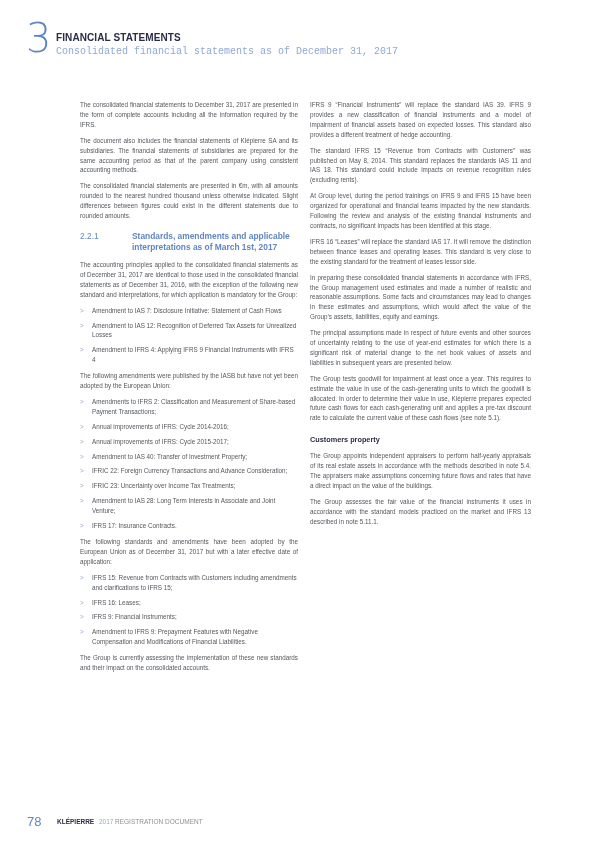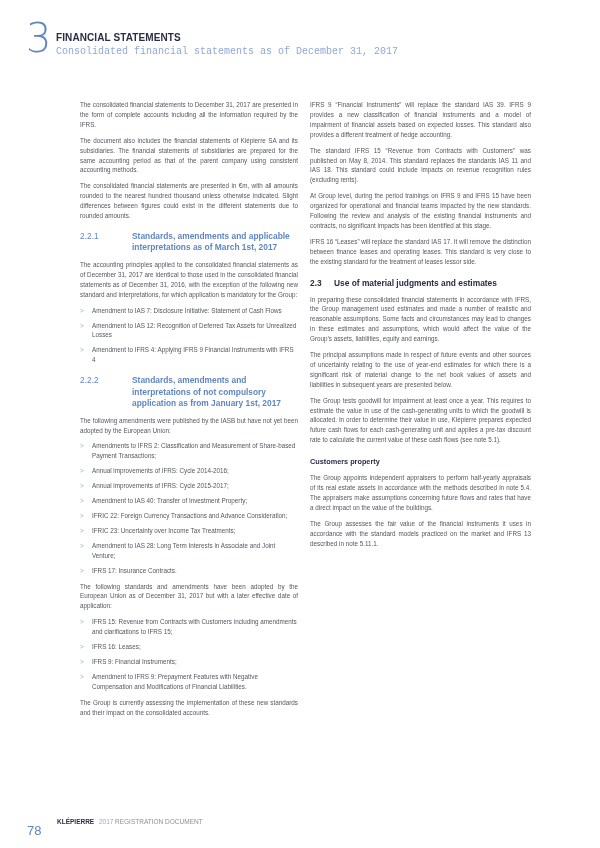--- a/index.html
+++ b/index.html
@@ -20,21 +20,21 @@
          display: flex; gap: 16px; }
   .sec .num { width: 36px; flex: none; font-weight: normal; }
   .sec-dark { color: #2a2d45; font-size: 8.4px; font-weight: bold; margin: 12px 0 6px 0; display: flex; }
   .sec-dark .num { width: 24px; flex: none; }
   .subh { color: #2a2d45; font-size: 7.3px; font-weight: bold; margin: 12px 0 6px 0; }
   ul { list-style: none; margin: 0 0 6px 0; padding: 0; }
   li { position: relative; padding-left: 12px; margin-bottom: 5px; }
   li .bullet { position: absolute; left: 0; top: 0; color: #8fa9d4; }
 
   .footer { position: absolute; left: 27px; top: 814px; height: 20px; white-space: nowrap; }
-  .page-num { font-size: 13px; color: #5f86c3; position: absolute; left: 0; top: 9px; }
+  .page-num { font-size: 13px; color: #5f86c3; position: absolute; left: 0; top: 0; }
   .brand { position: absolute; left: 30px; top: 4px; font-size: 6.5px; font-weight: bold; color: #2a2d45; }
   .year { position: absolute; left: 72px; top: 4px; font-size: 6.5px; color: #8fa9d4; }
   .doc { position: absolute; left: 88px; top: 4px; font-size: 6.5px; color: #8e9095; }
 </style>
 </head>
 <body>
 
 <div class="header">
   <div class="chapter-num">3</div>
   <div class="header-title">FINANCIAL STATEMENTS</div>
@@ -50,24 +50,20 @@
     <span class="num">2.2.1</span>
     <span>Standards, amendments and applicable interpretations as of March 1st, 2017</span>
   </div>
   <p>The accounting principles applied to the consolidated financial statements as of December 31, 2017 are identical to those used in the consolidated financial statements as of December 31, 2016, with the exception of the following new standard and interpretations, for which application is mandatory for the Group:</p>
   <ul>
     <li><span class="bullet">&gt;</span><span>Amendment to IAS 7: Disclosure Initiative: Statement of Cash Flows</span></li>
     <li><span class="bullet">&gt;</span><span>Amendment to IAS 12: Recognition of Deferred Tax Assets for Unrealized Losses</span></li>
     <li><span class="bullet">&gt;</span><span>Amendment to IFRS 4: Applying IFRS 9 Financial Instruments with IFRS 4</span></li>
   </ul>
 
-  <div class="sec">
-    <span class="num">2.2.2</span>
-    <span>Standards, amendments and interpretations of not compulsory application as from January 1st, 2017</span>
-  </div>
   <p>The following amendments were published by the IASB but have not yet been adopted by the European Union:</p>
   <ul>
     <li><span class="bullet">&gt;</span><span>Amendments to IFRS 2: Classification and Measurement of Share-based Payment Transactions;</span></li>
     <li><span class="bullet">&gt;</span><span>Annual improvements of IFRS: Cycle 2014-2016;</span></li>
     <li><span class="bullet">&gt;</span><span>Annual improvements of IFRS: Cycle 2015-2017;</span></li>
     <li><span class="bullet">&gt;</span><span>Amendment to IAS 40: Transfer of Investment Property;</span></li>
     <li><span class="bullet">&gt;</span><span>IFRIC 22: Foreign Currency Transactions and Advance Consideration;</span></li>
     <li><span class="bullet">&gt;</span><span>IFRIC 23: Uncertainty over Income Tax Treatments;</span></li>
     <li><span class="bullet">&gt;</span><span>Amendment to IAS 28: Long Term Interests in Associate and Joint Venture;</span></li>
     <li><span class="bullet">&gt;</span><span>IFRS 17: Insurance Contracts.</span></li>
@@ -81,24 +77,20 @@
   </ul>
   <p>The Group is currently assessing the implementation of these new standards and their impact on the consolidated accounts.</p>
 </div>
 
 <div class="col right">
   <p>IFRS 9 “Financial Instruments” will replace the standard IAS 39. IFRS 9 provides a new classification of financial instruments and a model of impairment of financial assets based on expected losses. This standard also provides a different treatment of hedge accounting.</p>
   <p>The standard IFRS 15 “Revenue from Contracts with Customers” was published on May 8, 2014. This standard replaces the standards IAS 11 and IAS 18. This standard could include impacts on revenue recognition rules (excluding rents).</p>
   <p>At Group level, during the period trainings on IFRS 9 and IFRS 15 have been organized for operational and financial teams impacted by the new standards. Following the review and analysis of the existing financial instruments and contracts, no significant impacts has been identified at this stage.</p>
   <p>IFRS 16 “Leases” will replace the standard IAS 17. It will remove the distinction between finance leases and operating leases. This standard is very close to the existing standard for the treatment of leases lessor side.</p>
 
-  <div class="sec-dark">
-    <span class="num">2.3</span>
-    <span>Use of material judgments and estimates</span>
-  </div>
   <p>In preparing these consolidated financial statements in accordance with IFRS, the Group management used estimates and made a number of realistic and reasonable assumptions. Some facts and circumstances may lead to changes in these estimates and assumptions, which would affect the value of the Group’s assets, liabilities, equity and earnings.</p>
   <p>The principal assumptions made in respect of future events and other sources of uncertainty relating to the use of year-end estimates for which there is a significant risk of material change to the net book values of assets and liabilities in subsequent years are presented below.</p>
 
   <p>The Group tests goodwill for impairment at least once a year. This requires to estimate the value in use of the cash-generating units to which the goodwill is allocated. In order to determine their value in use, Klépierre prepares expected future cash flows for each cash-generating unit and applies a pre-tax discount rate to calculate the current value of these cash flows (see note 5.1).</p>
 
   <div class="subh">Customers property</div>
   <p>The Group appoints independent appraisers to perform half-yearly appraisals of its real estate assets in accordance with the methods described in note 5.4. The appraisers make assumptions concerning future flows and rates that have a direct impact on the value of the buildings.</p>
 
   <p>The Group assesses the fair value of the financial instruments it uses in accordance with the standard models practiced on the market and IFRS 13 described in note 5.11.1.</p>
 </div>

